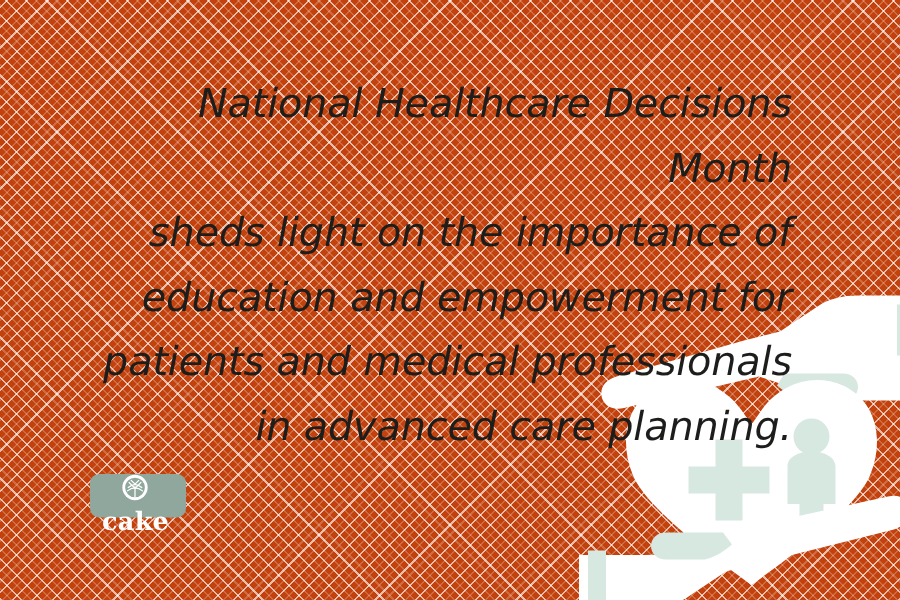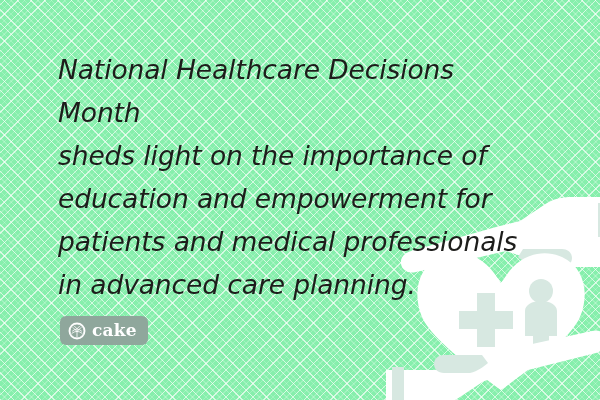--- a/index.html
+++ b/index.html
@@ -5,22 +5,23 @@
   html, body {
     margin: 0;
     padding: 0;
     background: #ffffff;
   }
   #card {
     position: relative;
     width: 600px;
     height: 400px;
     overflow: hidden;
-    background-color: #86efac;
+    background-color: #c2410c;
     font-family: "DejaVu Sans", sans-serif;
+    text-align: right;
   }
   
   #pattern {
     position: absolute;
     inset: 0;
     background-image:
       repeating-linear-gradient(45deg,
         rgba(255,255,255,0.55) 0px,
         rgba(255,255,255,0.55) 1px,
         rgba(255,255,255,0) 1px,
@@ -67,20 +68,21 @@
     position: absolute;
     left: 60px;
     top: 316px;
     height: 29px;
     padding: 0 11px 0 8px;
     display: flex;
     align-items: center;
     gap: 6px;
     background: #8fa79c;
     border-radius: 6px;
+    flex-direction: column;
   }
   #logo-mark {
     width: 18px;
     height: 18px;
     flex: 0 0 auto;
     display: block;
   }
   #logo-word {
     color: #ffffff;
     font-family: "DejaVu Serif", serif;

